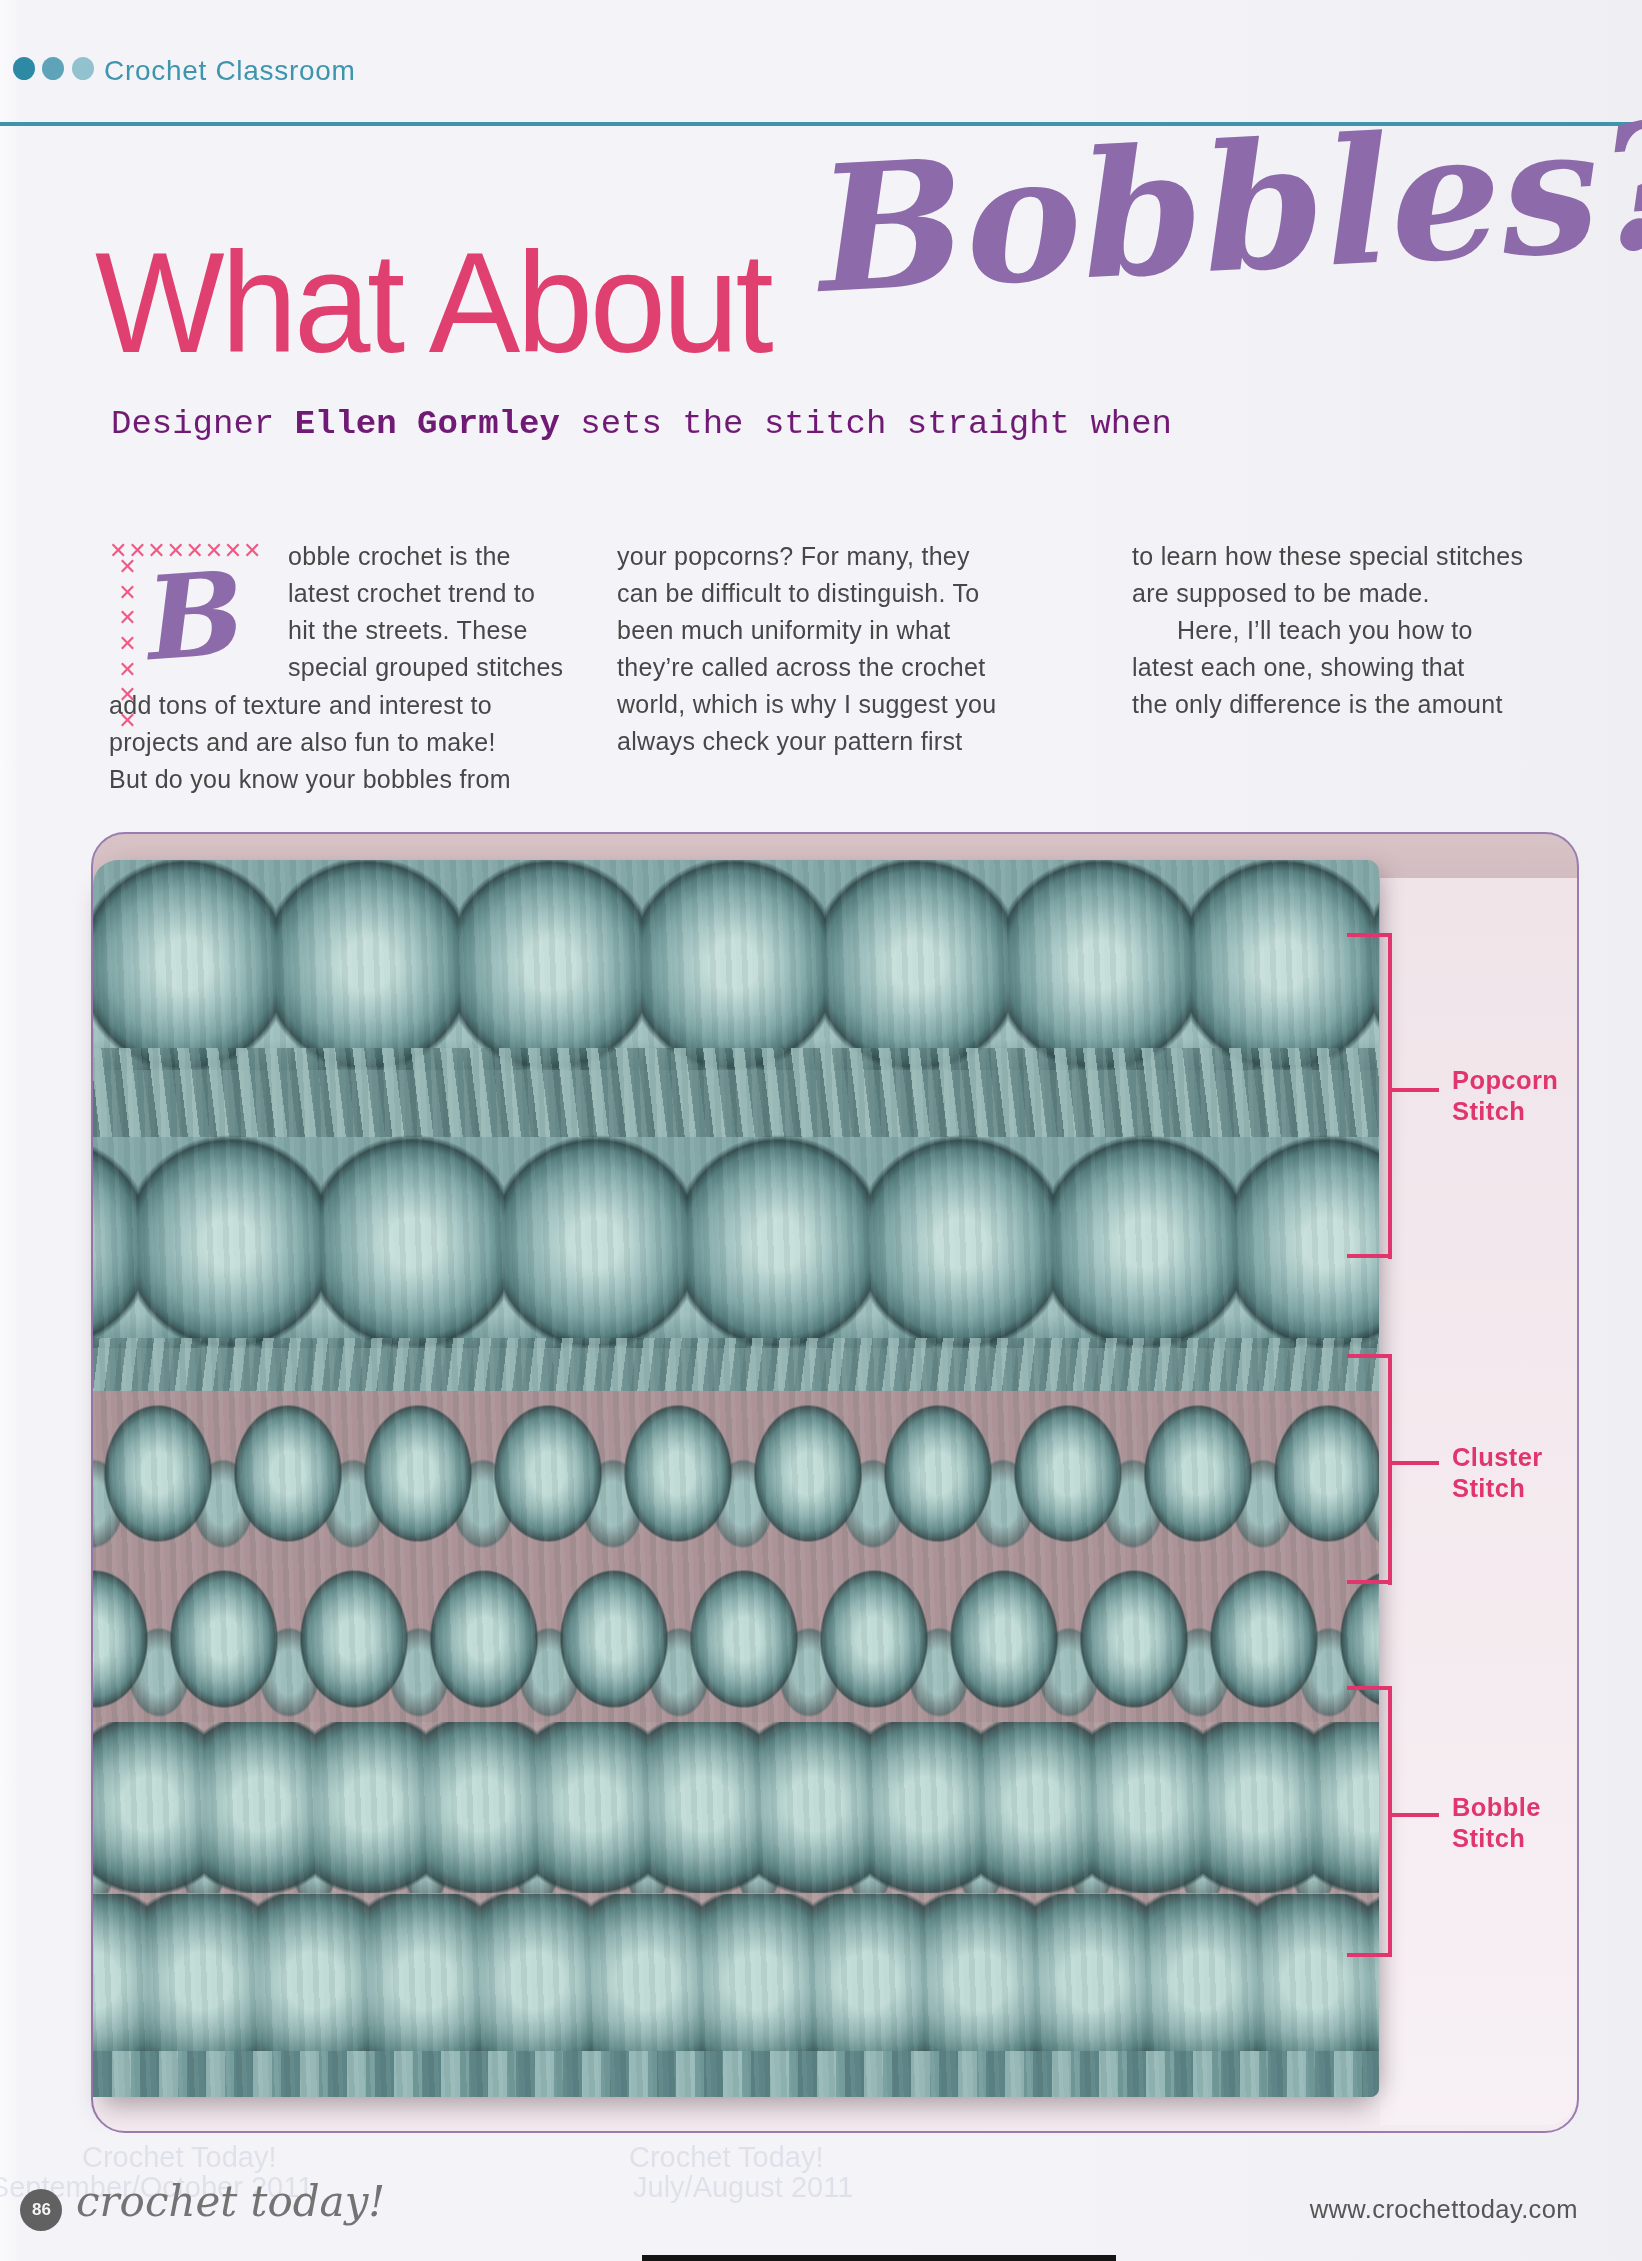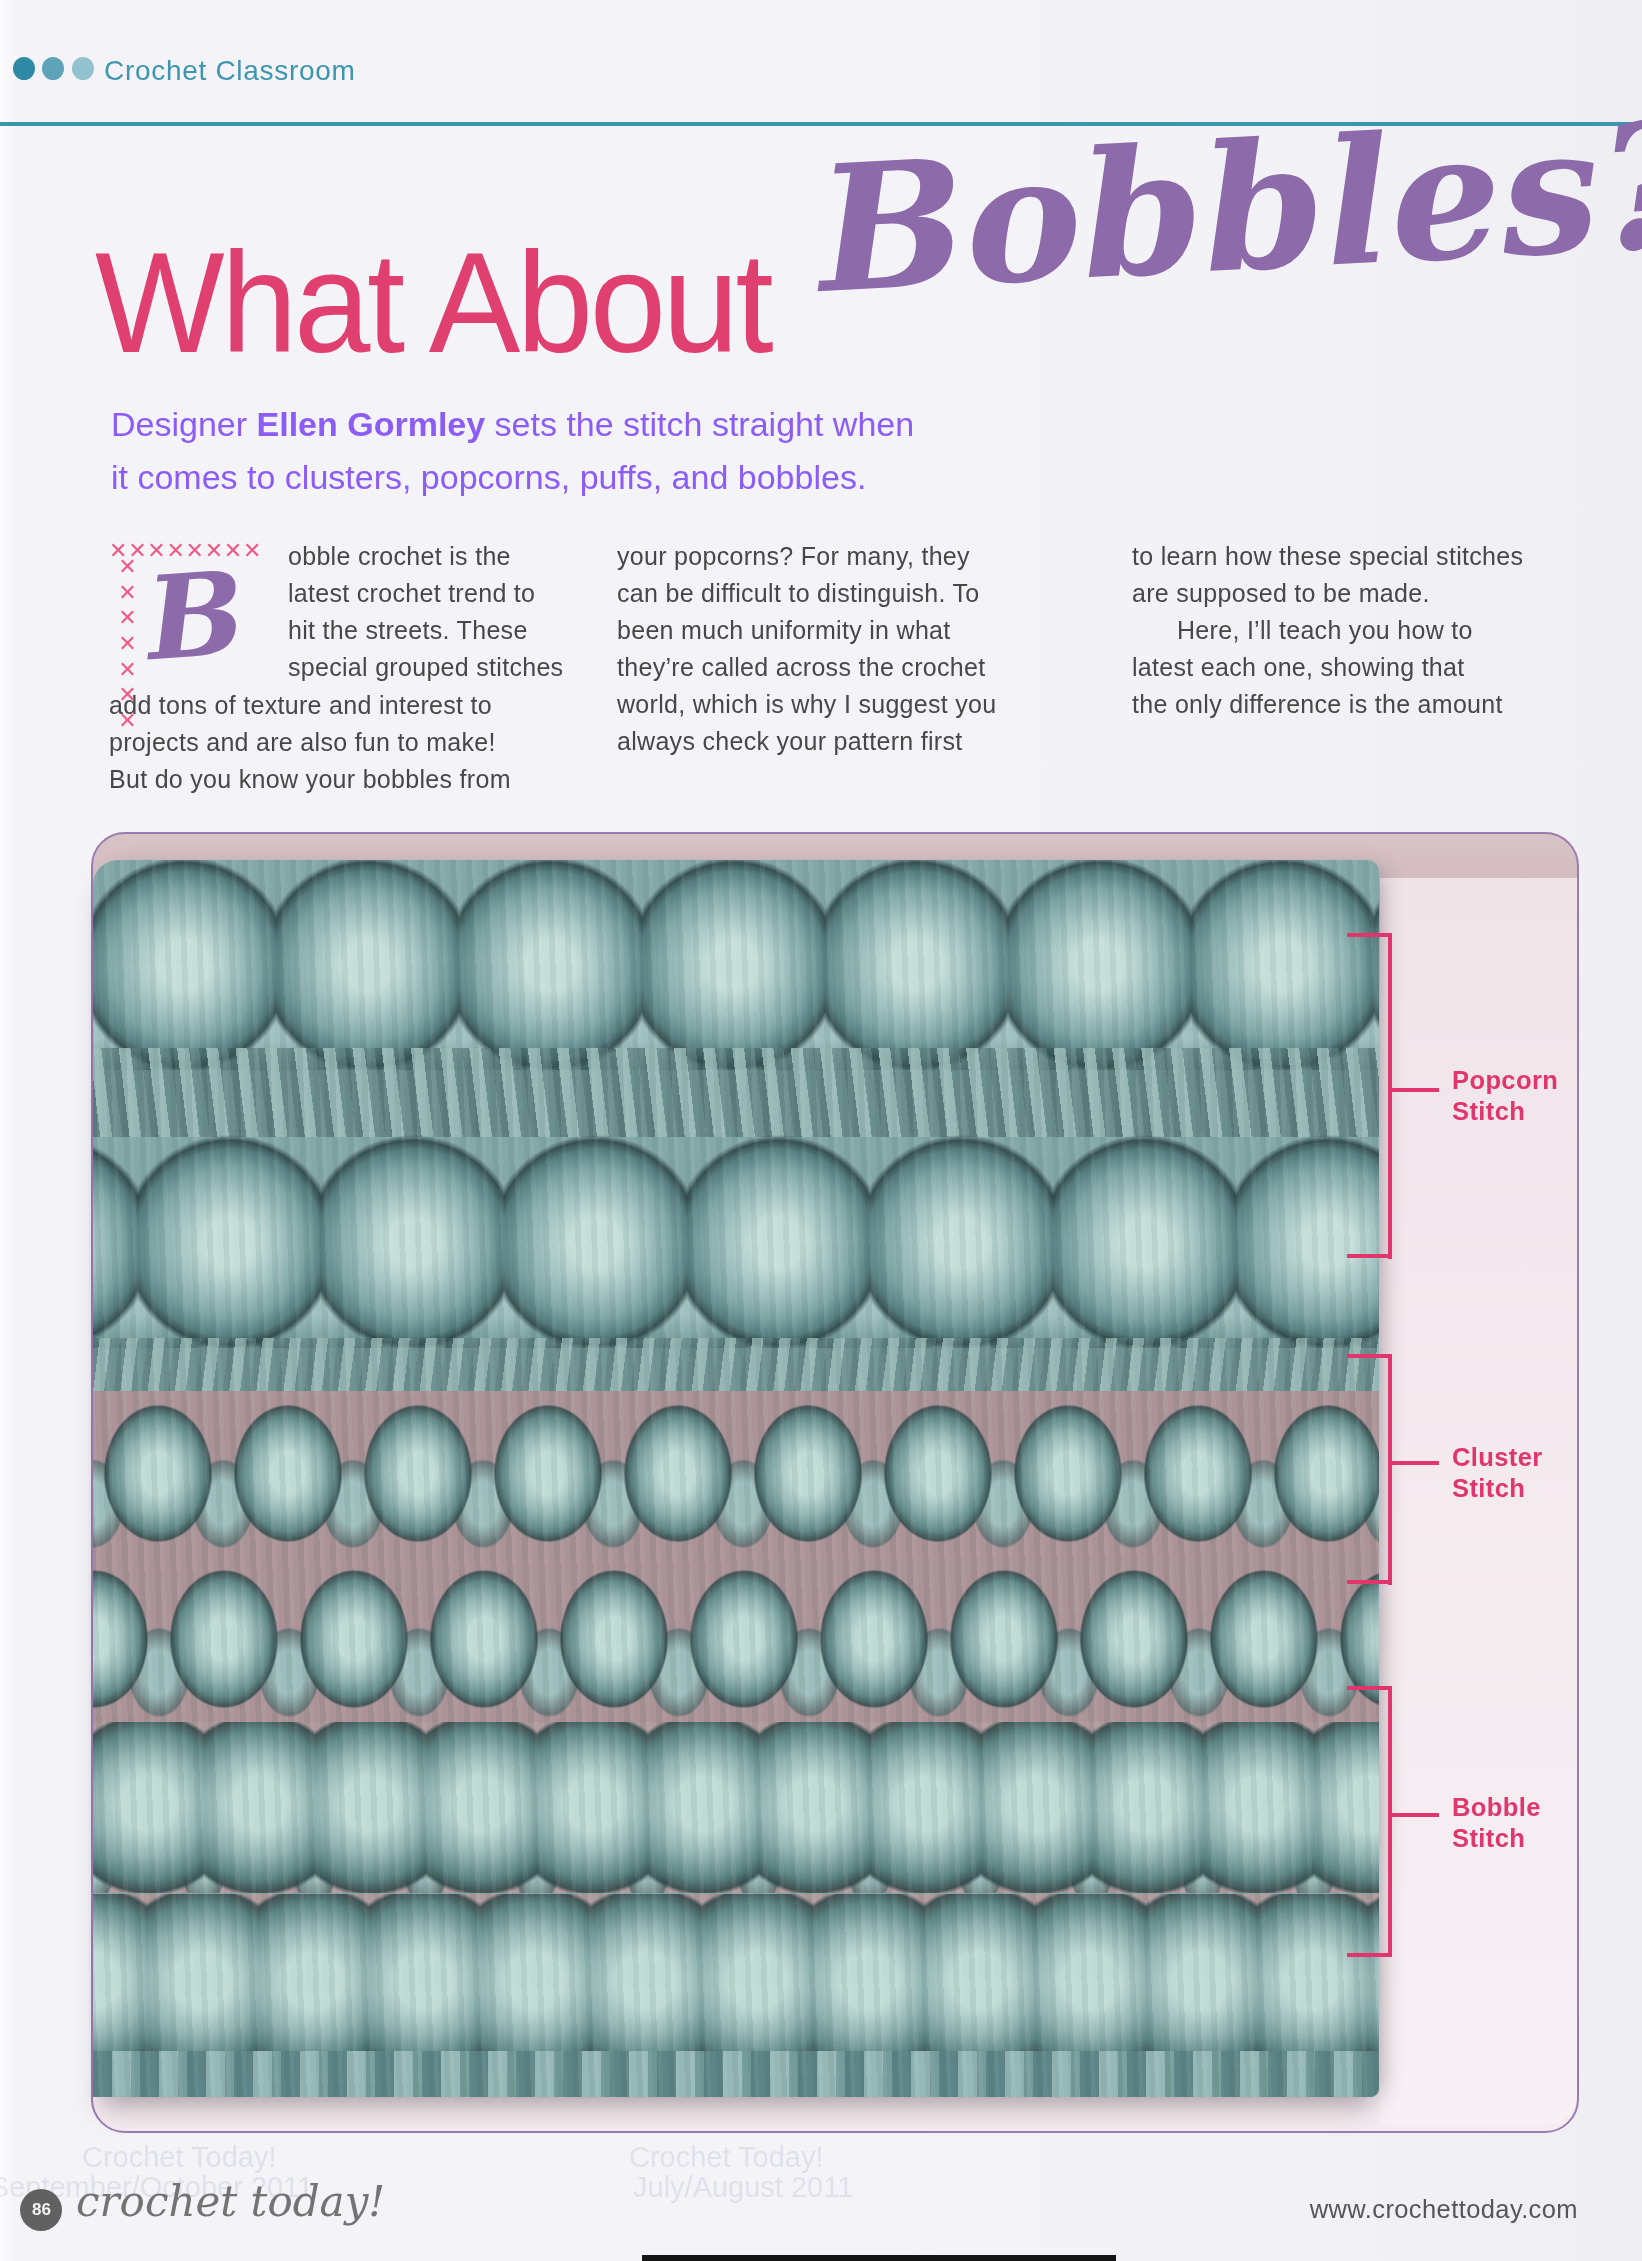--- a/index.html
+++ b/index.html
@@ -19,22 +19,22 @@
   .section-label{left:104px;top:55px;font-size:28px;color:#3e96ae;letter-spacing:0.7px;}
   .top-rule{left:0;top:122px;width:1642px;height:3.6px;background:#3d95ad;}
 
   
   .title-main{left:95px;top:231px;font-size:143px;line-height:1;color:#e0406f;
     letter-spacing:-3.6px;font-weight:400;transform:scaleX(.96);transform-origin:left top;}
   .title-script{left:823px;top:143px;font-family:"DejaVu Serif",serif;font-style:italic;
     font-size:174px;line-height:1;color:#8d6aaa;transform:rotate(-3deg);transform-origin:left bottom;font-weight:bold;}
 
   
-  .subtitle{left:111px;top:398px;font-family:Liberation Sans, sans-serif;font-size:34px;
-    line-height:53px;color:#8b5cf6;}
+  .subtitle{left:111px;top:398px;font-family:Liberation Mono, monospace;font-size:34px;
+    line-height:53px;color:#701a75;}
   .subtitle b{font-weight:700;}
 
   
   .bodytext{font-size:25px;line-height:37px;color:#474747;letter-spacing:0.3px;}
   .bodyline{white-space:nowrap;}
   .col1{left:109px;top:538px;width:482px;}
   .col2{left:617px;top:538px;width:482px;}
   .col3{left:1132px;top:538px;width:467px;}
   .indent{padding-left:45px;}
   .col1-top{display:flex;}
@@ -119,21 +119,20 @@
   <span class="dot dot3"></span>
 </div>
 <div class="abs section-label">Crochet Classroom</div>
 <div class="abs top-rule"></div>
 
 <div class="abs title-main">What About</div>
 <div class="abs title-script">Bobbles?</div>
 
 <div class="abs subtitle">
   <div class="bodyline"><span>Designer </span><b>Ellen Gormley</b><span> sets the stitch straight when</span></div>
-  <div class="bodyline">it comes to clusters, popcorns, puffs, and bobbles.</div>
 </div>
 
 <div class="abs col1 bodytext">
   <div class="col1-top">
     <div class="dropcap-block">
       <div class="xrow">✕✕✕✕✕✕✕✕</div>
       <div class="xcol">✕✕✕✕✕✕✕</div>
       <div class="dropcap-b">B</div>
     </div>
     <div>

